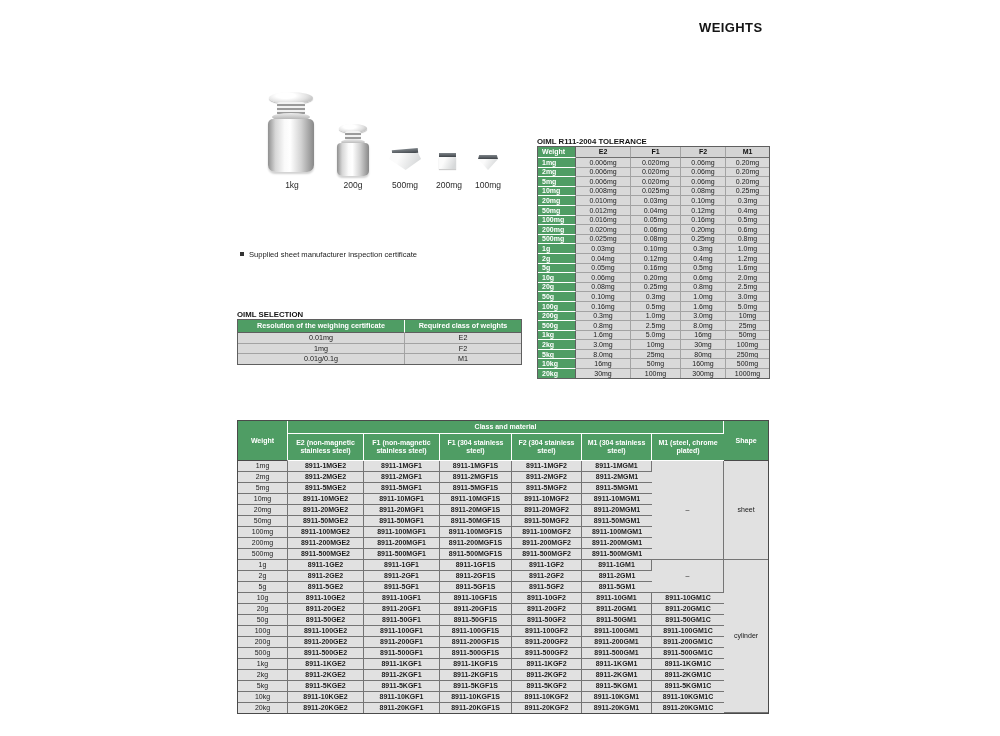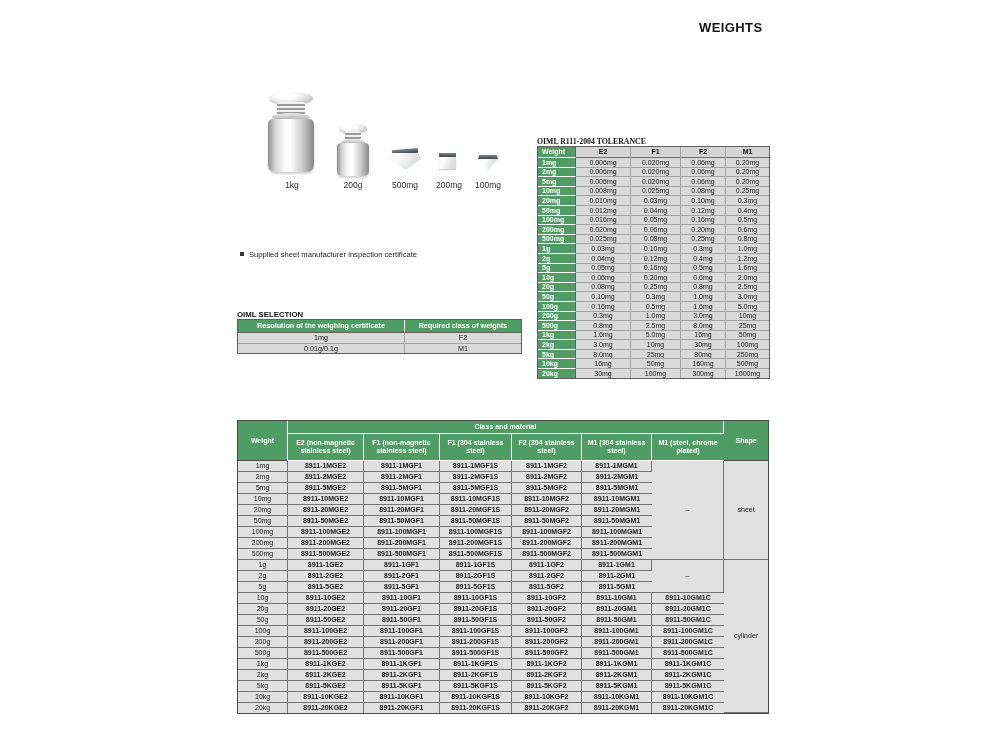--- a/index.html
+++ b/index.html
@@ -78,21 +78,21 @@
     font-size:7.6px;color:#222;}
   .note .sq{width:4px;height:4px;background:#333;margin:2px 5px 0 0;flex:none;}
 
   
   table{border-collapse:separate;border-spacing:0;table-layout:fixed;}
   th,td{padding:0;vertical-align:middle;text-align:center;line-height:1.05;
     overflow:hidden;white-space:nowrap;}
   .tbl-title{position:absolute;margin:0;font-size:7.8px;font-weight:bold;color:#141414;}
 
   
-  .tol-title{left:537px;top:137px;font-family:Liberation Serif, serif;}
+  .tol-title{left:537px;top:137px;}
   .tol-table{position:absolute;left:537px;top:146px;width:231px;font-size:7px;
     border:1px solid var(--border-dark);background:#fff;}
   .tol-table th{height:10px;}
   .tol-table td{height:8.6px;}
   .th-gw,.tw{background:var(--green);color:#fff;font-weight:bold;text-align:left;
     padding-left:4px;border-bottom:1px solid #fff;border-right:1px solid var(--border-dark);}
   .th-gw{border-bottom:1px solid #fff;}
   .th-gray{background:#d4d4d4;font-weight:bold;color:#111;
     border-bottom:1px solid #6f6f6f;border-right:1px solid var(--border-mid);}
   .td2{background:var(--cell-gray);border-bottom:1px solid var(--border-mid);
@@ -363,20 +363,24 @@
         <col style="width:116px">
       </colgroup>
     <thead>
       <tr>
         <th>Resolution of the weighing certificate</th>
         <th>Required class of weights</th>
       </tr>
     </thead>
     <tbody id="class-body">
         <tr>
+          <td class="cs">0.01mg</td>
+          <td class="cs">E2</td>
+        </tr>
+        <tr>
           <td class="cs">1mg</td>
           <td class="cs">F2</td>
         </tr>
         <tr>
           <td class="cs">0.01g/0.1g</td>
           <td class="cs">M1</td>
         </tr>
       </tbody>
   </table>
 

